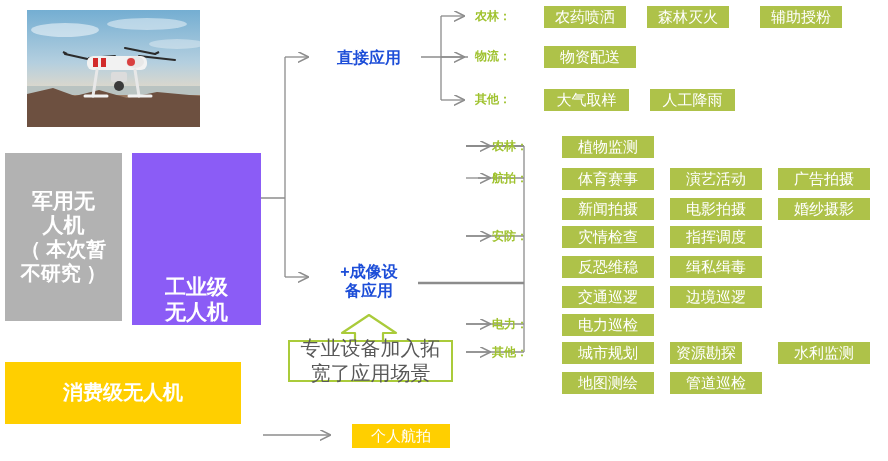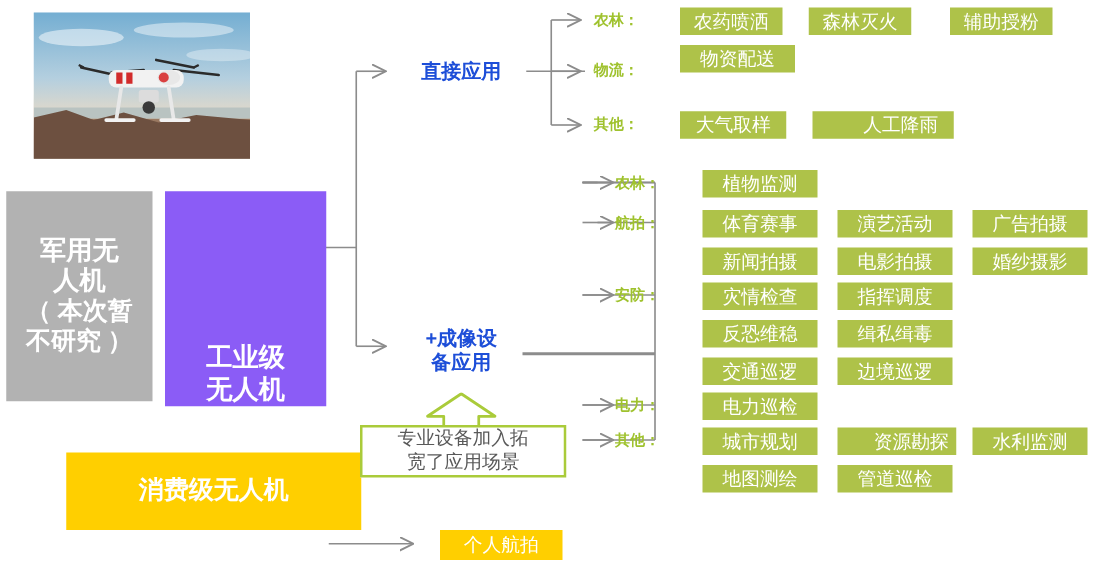--- a/index.html
+++ b/index.html
@@ -31,37 +31,37 @@
     left:5px;top:153px;width:117px;height:168px;
     background:#b2b2b2;font-size:21px;
   }
   #box-military .sub{font-size:20px;font-weight:bold;display:block;}
   #box-industrial{
     left:132px;top:153px;width:129px;height:172px;
     background:#8b5cf6;font-size:21px;align-items:flex-end;
   }
   #box-consumer{
     left:5px;top:362px;width:236px;height:62px;
-    background:#ffcf00;font-size:20px;margin-left:48px;
+    background:#ffcf00;font-size:20px;
   }
 
   
   .node{
     color:#1d4ed8;font-weight:bold;font-size:16px;
     text-align:center;line-height:1.2;
   }
   #node-direct{left:321px;top:48px;width:96px;}
   #node-imaging{left:325px;top:262px;width:88px;}
 
   
   #callout{
     left:288px;top:340px;width:165px;height:42px;
     border:2px solid #aacb3a;background:#ffffff;
     display:flex;align-items:center;justify-content:center;
-    color:#595959;font-size:15px;line-height:1.25;text-align:center;
+    color:#595959;font-size:20px;line-height:1.25;text-align:center;
     box-sizing:border-box;
   }
   #callout-arrow{left:338px;top:314px;width:62px;height:28px;}
 
   
   .cat-label{
     color:#9fc22e;font-weight:bold;font-size:12px;
     white-space:nowrap;
   }
   .tag{
@@ -207,25 +207,25 @@
       <span>宽了应用场景</span>
     </div>
   </div>
 
   <div class="abs cat-label" style="left:475px;top:8px;">农林：</div>
   <div class="tag" style="left:544px;top:6px;width:82px;">农药喷洒</div>
   <div class="tag" style="left:647px;top:6px;width:82px;">森林灭火</div>
   <div class="tag" style="left:760px;top:6px;width:82px;">辅助授粉</div>
 
   <div class="abs cat-label" style="left:475px;top:48px;">物流：</div>
-  <div class="tag" style="left:544px;top:36px;width:92px;">物资配送</div>
+  <div class="tag" style="left:544px;top:46px;width:92px;">物资配送</div>
 
   <div class="abs cat-label" style="left:475px;top:91px;">其他：</div>
   <div class="tag" style="left:544px;top:89px;width:85px;">大气取样</div>
-  <div class="tag" style="left:650px;top:89px;width:85px;padding-left:28px;">人工降雨</div>
+  <div class="tag" style="left:650px;top:89px;width:85px;">人工降雨</div>
 
   <div class="abs cat-label" style="left:492px;top:138px;">农林：</div>
   <div class="tag" style="left:562px;top:136px;width:92px;">植物监测</div>
 
   <div class="abs cat-label" style="left:492px;top:170px;">航拍：</div>
   <div class="tag" style="left:562px;top:168px;width:92px;">体育赛事</div>
   <div class="tag" style="left:670px;top:168px;width:92px;">演艺活动</div>
   <div class="tag" style="left:778px;top:168px;width:92px;">广告拍摄</div>
   <div class="tag" style="left:562px;top:198px;width:92px;">新闻拍摄</div>
   <div class="tag" style="left:670px;top:198px;width:92px;">电影拍摄</div>
@@ -237,20 +237,20 @@
   <div class="tag" style="left:562px;top:256px;width:92px;">反恐维稳</div>
   <div class="tag" style="left:670px;top:256px;width:92px;">缉私缉毒</div>
   <div class="tag" style="left:562px;top:286px;width:92px;">交通巡逻</div>
   <div class="tag" style="left:670px;top:286px;width:92px;">边境巡逻</div>
 
   <div class="abs cat-label" style="left:492px;top:316px;">电力：</div>
   <div class="tag" style="left:562px;top:314px;width:92px;">电力巡检</div>
 
   <div class="abs cat-label" style="left:492px;top:344px;">其他：</div>
   <div class="tag" style="left:562px;top:342px;width:92px;">城市规划</div>
-  <div class="tag" style="left:670px;top:342px;width:72px;padding-left:23px;">资源勘探</div>
+  <div class="tag" style="left:670px;top:342px;width:72px;">资源勘探</div>
   <div class="tag" style="left:778px;top:342px;width:92px;">水利监测</div>
   <div class="tag" style="left:670px;top:372px;width:92px;">管道巡检</div>
   <div class="tag" style="left:562px;top:372px;width:92px;">地图测绘</div>
 
   <div class="tag yellow" style="left:352px;top:424px;width:98px;height:24px;">个人航拍</div>
 
 </div>
 
 </body></html>

